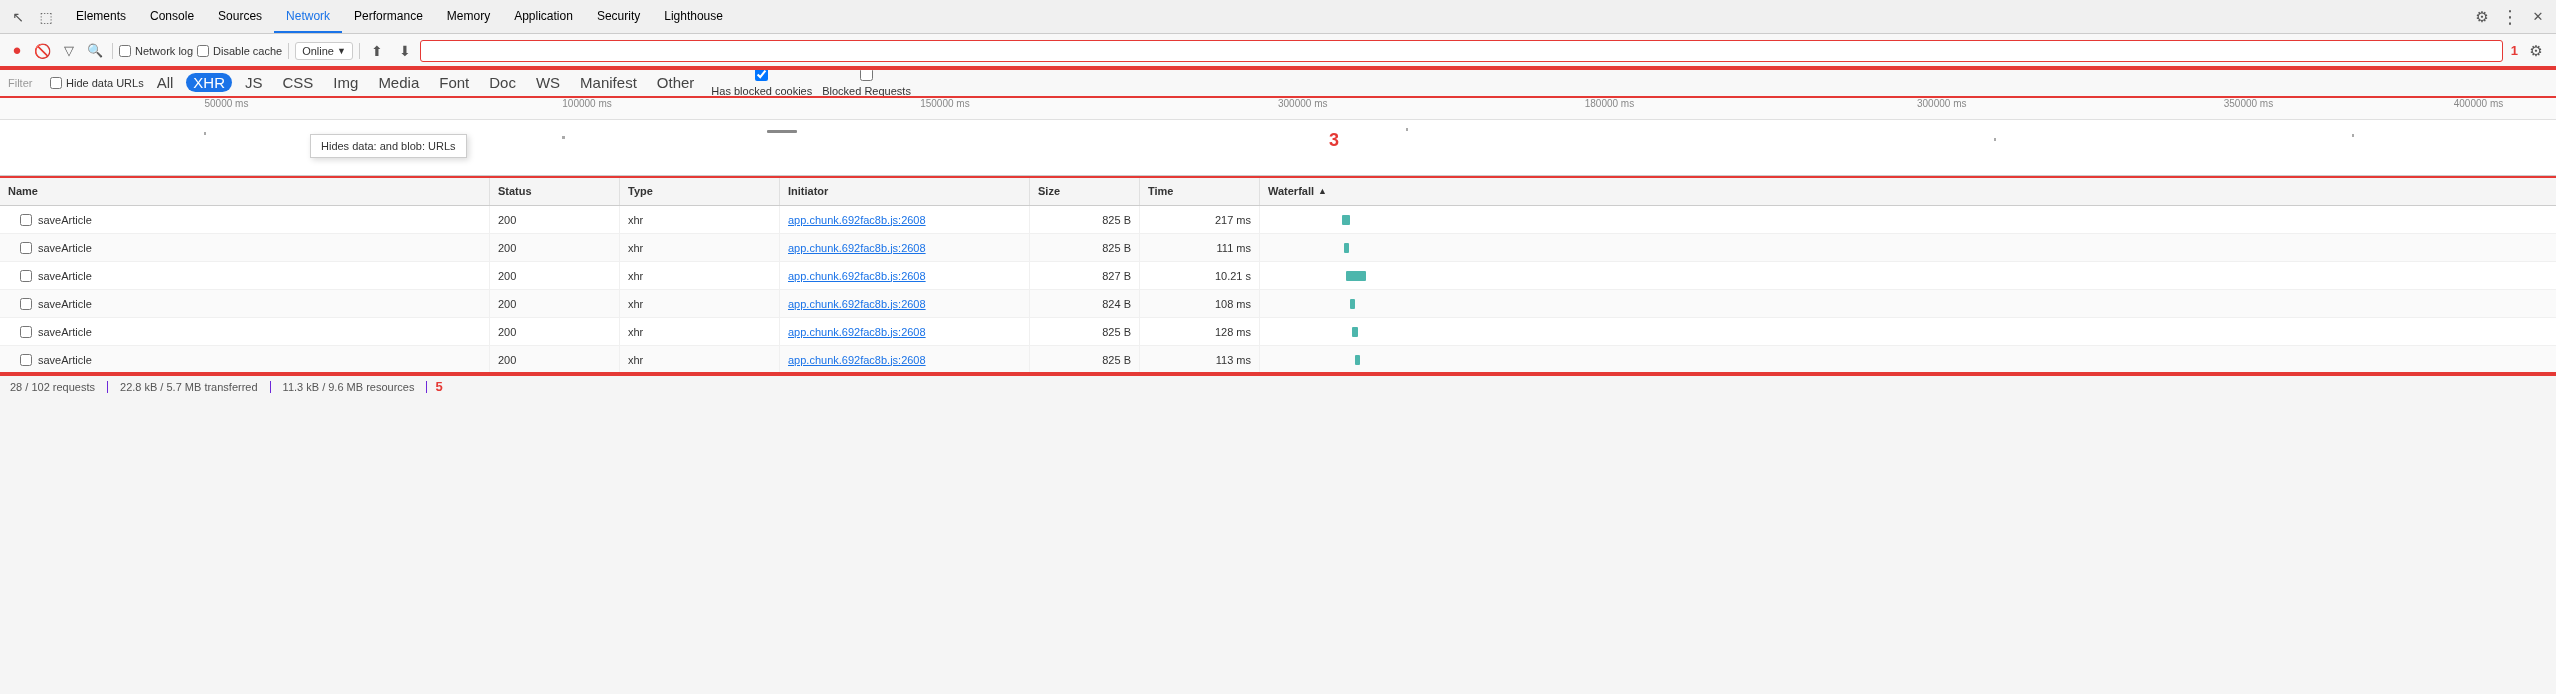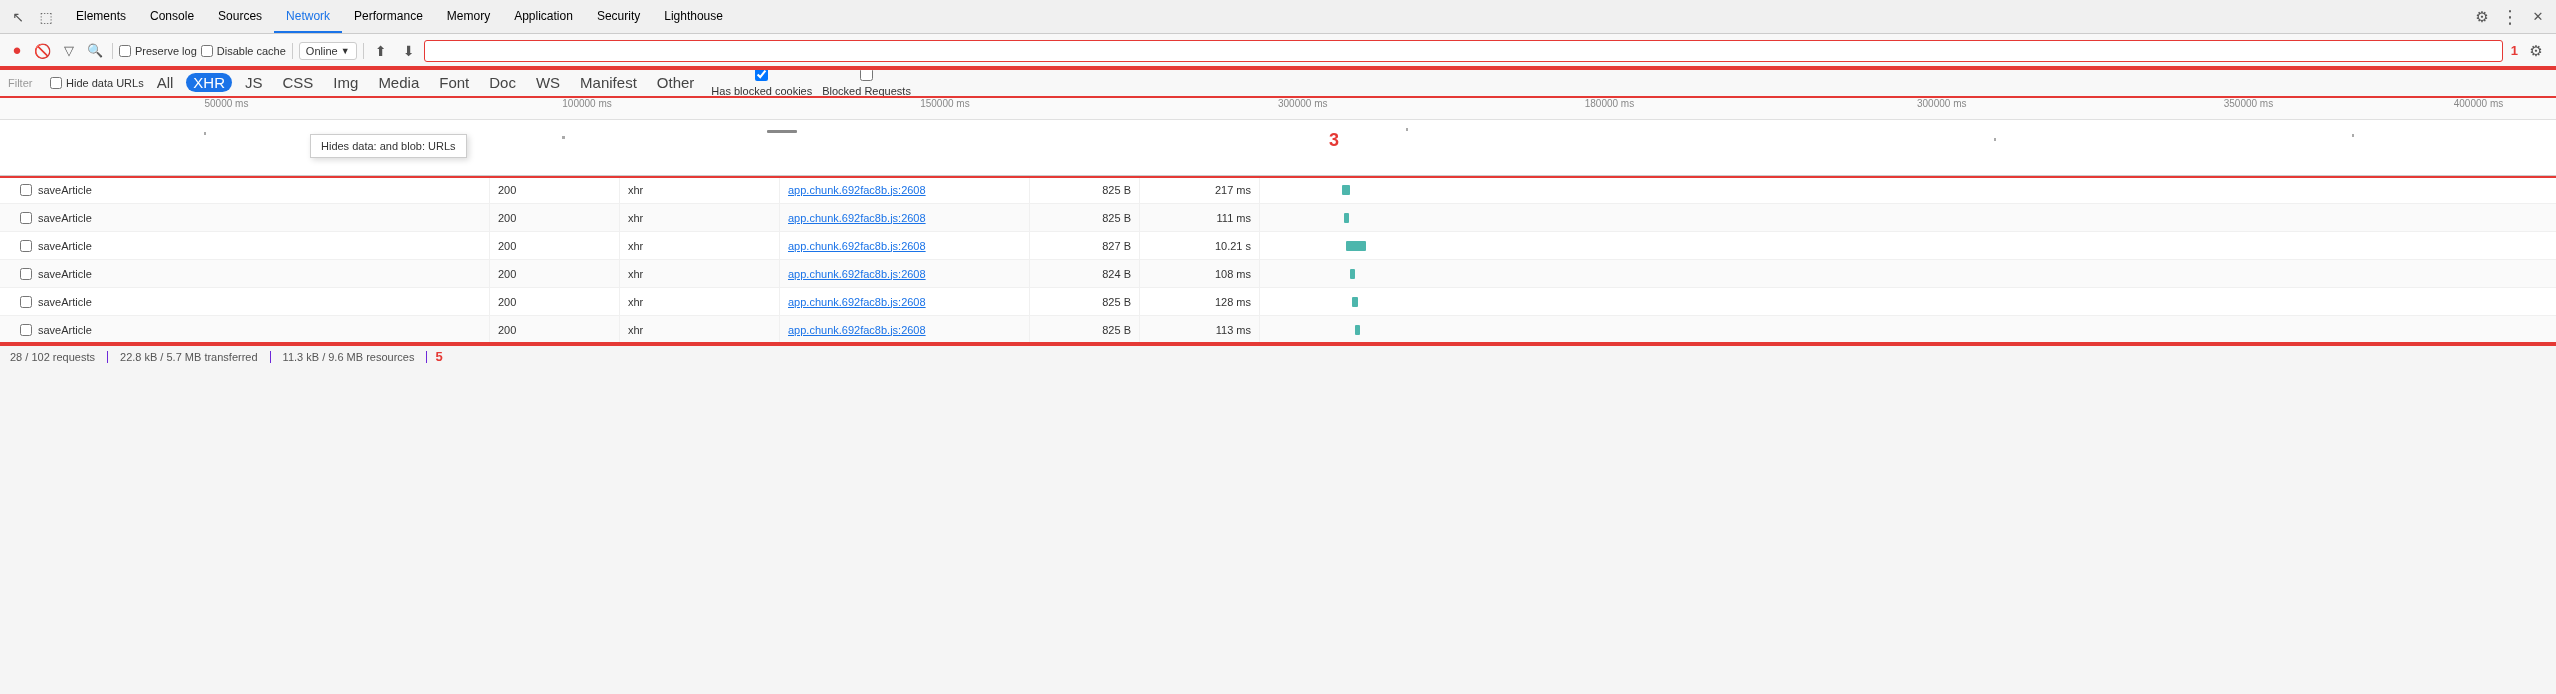--- a/index.html
+++ b/index.html
@@ -350,21 +350,21 @@
 </div>
 
 <div class="toolbar">
   <button class="toolbar-btn red" style="font-size:14px;">⏺</button>
   <button class="toolbar-btn" style="font-size:14px;">🚫</button>
   <button class="toolbar-btn" style="font-size:13px;">▽</button>
   <button class="toolbar-btn" style="font-size:13px;">🔍</button>
   <div class="toolbar-divider"></div>
   <label class="checkbox-label">
     <input type="checkbox" style="">
-    <span>Preserve log</span>
+    <span>Network log</span>
   </label>
   <label class="checkbox-label">
     <input type="checkbox" style="">
     <span>Disable cache</span>
   </label>
   <div class="toolbar-divider"></div>
   <div class="online-select">
     <span>Online</span>
     <span style="font-size:9px;">▼</span>
   </div>
@@ -427,20 +427,44 @@
 
     <span class="num-label" style="top:10px; left:52%;">3</span>
 
     <div class="tooltip-box">
       <span>Hides data: and blob: URLs</span>
     </div>
   </div>
 </div>
 
 <div class="table-container">
+  <div class="table-header">
+    <div class="th">
+        <span>Name</span>
+      </div>
+    <div class="th">
+        <span>Status</span>
+      </div>
+    <div class="th">
+        <span>Type</span>
+      </div>
+    <div class="th">
+        <span>Initiator</span>
+      </div>
+    <div class="th">
+        <span>Size</span>
+      </div>
+    <div class="th">
+        <span>Time</span>
+      </div>
+    <div class="th">
+      <span>Waterfall</span>
+      <span class="sort-arrow">▲</span>
+    </div>
+  </div>
 
   <div id="table-body">
       <div class="table-row">
     <div class="td name">
       <input type="checkbox" class="row-checkbox" style="">
       <span>saveArticle</span>
     </div>
     <div class="td">200</div>
     <div class="td">xhr</div>
     <div class="td link">app.chunk.692fac8b.js:2608</div>

